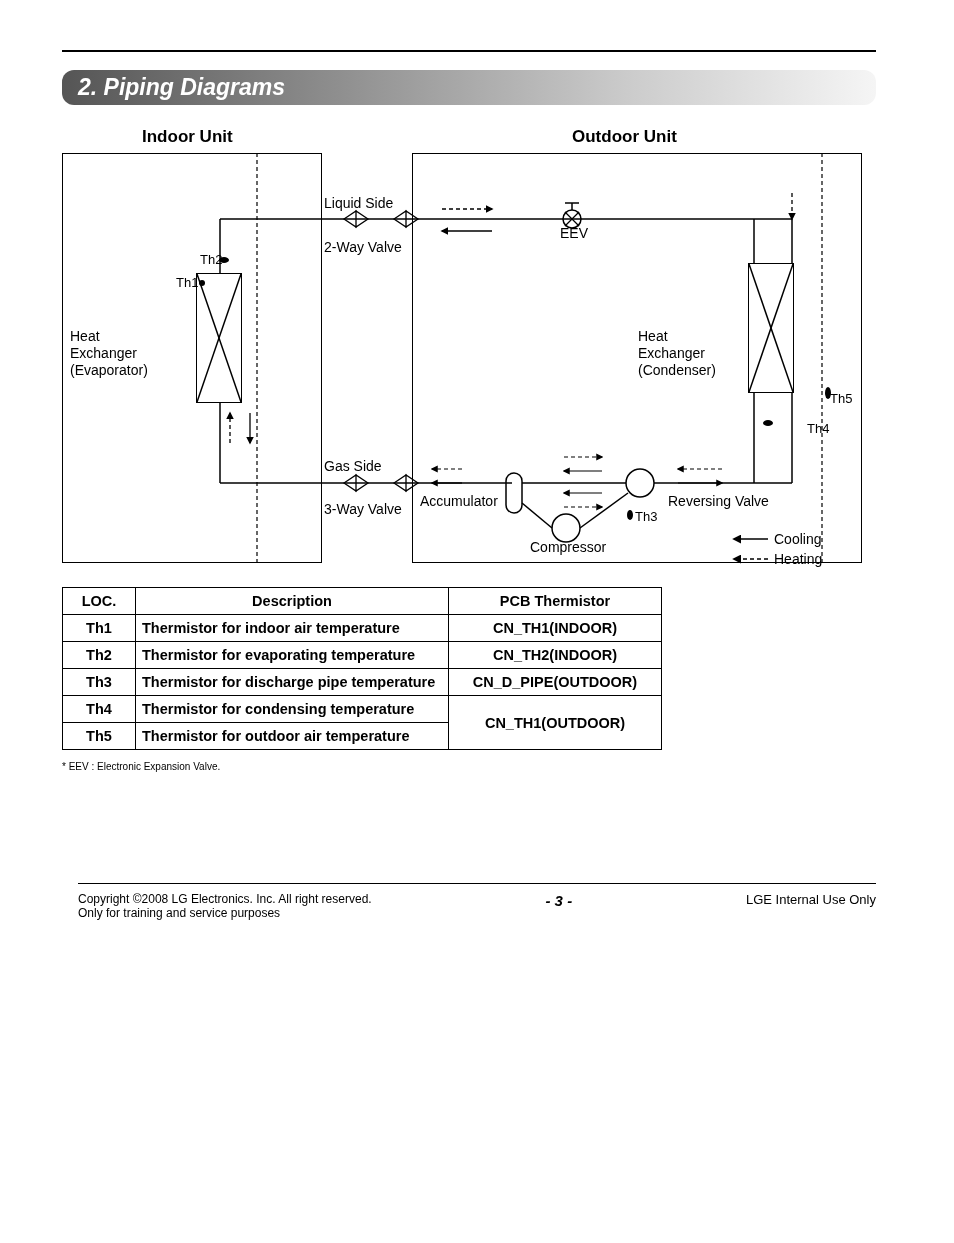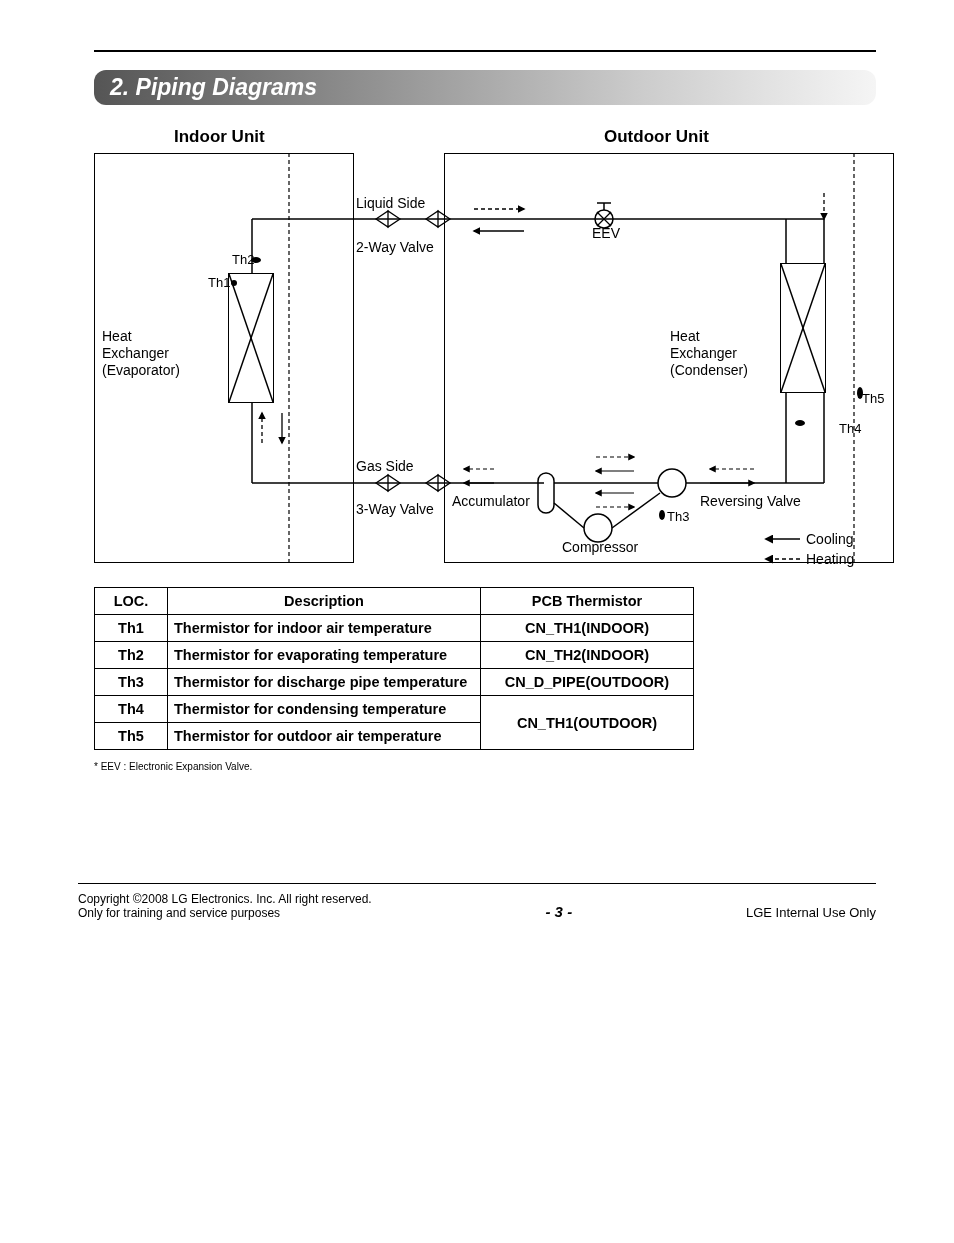--- a/index.html
+++ b/index.html
@@ -1,29 +1,29 @@
 <!DOCTYPE html>
 <html><head>
 <meta charset="utf-8">
 <style>
 html,body{margin:0;padding:0;font-family:Arial,Helvetica,sans-serif;color:#000;background:#fff}
-.page{width:954px;height:968px;position:relative;box-sizing:border-box;padding:50px 78px 0 94px}
+.page{width:954px;height:968px;position:relative;box-sizing:border-box;padding:50px 78px 0 62px}
 .hr-top{border:none;border-top:2px solid #000;margin:0 0 18px 0}
 .section-title{background:linear-gradient(to right,#555 0%,#888 30%,#ccc 70%,#f5f5f5 100%);color:#fff;font-weight:bold;font-style:italic;font-size:23px;padding:4px 16px;border-radius:12px;margin:0 0 28px 0}
 .diagram-wrap{width:800px;height:430px;margin:0 0 24px 0;position:relative}
 .unit-label{position:absolute;font-size:17px;font-weight:bold}
 .dlabel{position:absolute;font-size:14px}
 .diag-box{position:absolute;border:1.5px solid #000;box-sizing:border-box}
 .svg-abs{position:absolute;top:0;left:0}
 .note{font-size:10px;margin:11px 0 0 0}
 table.thermistor{border-collapse:collapse;width:600px;font-size:14.5px}
 table.thermistor td,table.thermistor th{border:1px solid #000;padding:5px 6px;font-weight:bold}
 table.thermistor th{text-align:center}
 table.thermistor td.c{text-align:center}
-.footer{position:absolute;left:78px;right:78px;bottom:48px;border-top:1px solid #000;padding-top:8px;font-size:12px;display:flex;justify-content:space-between;align-items:flex-end}
+.footer{position:absolute;left:78px;right:78px;bottom:48px;border-top:1px solid #000;padding-top:8px;font-size:12px;display:flex;justify-content:space-between;align-items:flex-start}
 .footer .pg{font-weight:bold;font-style:italic;font-size:15px}
 .footer .right{font-size:13px}
 </style>
 </head>
 <body>
 
 <div class="page">
   <hr class="hr-top">
   <div class="section-title">2. Piping Diagrams</div>
 

